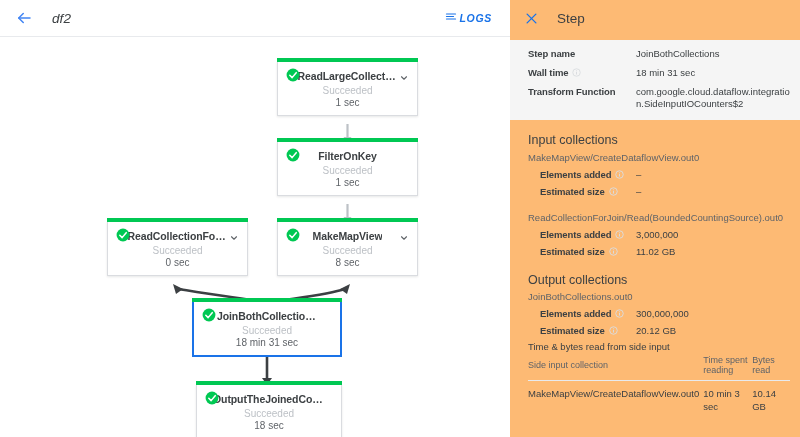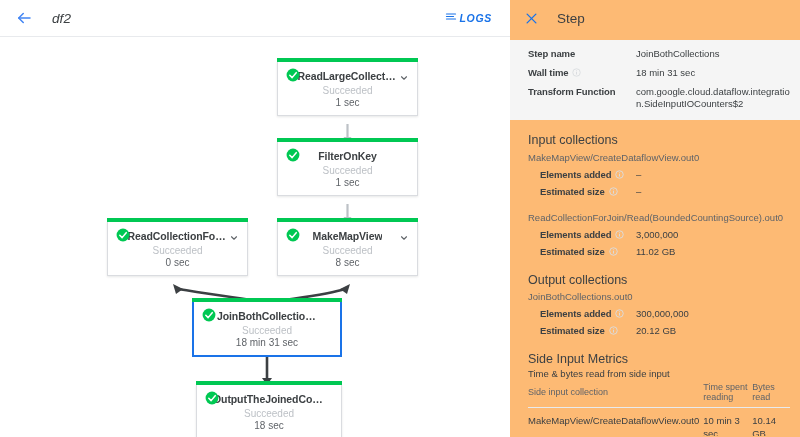--- a/index.html
+++ b/index.html
@@ -533,21 +533,20 @@
                     <circle cx="12" cy="7.2" r="1.5" fill="#dadce0"></circle>
                     <rect x="10.7" y="10.5" width="2.6" height="7" fill="#dadce0"></rect>
                   </svg></span>
             </div>
             <div class="metric-value">20.12 GB</div>
           </div>
         </div>
       </div>
 
       <div class="section">
-        <div class="section-title tight">Side Input Metrics</div>
         <div class="sub-title">Time &amp; bytes read from side input</div>
         <table class="si-table">
           <thead>
             <tr>
               <th class="si-col-1">Side input collection</th>
               <th class="si-col-2">Time spent reading</th>
               <th class="si-col-3">Bytes read</th>
             </tr>
           </thead>
           <tbody>

